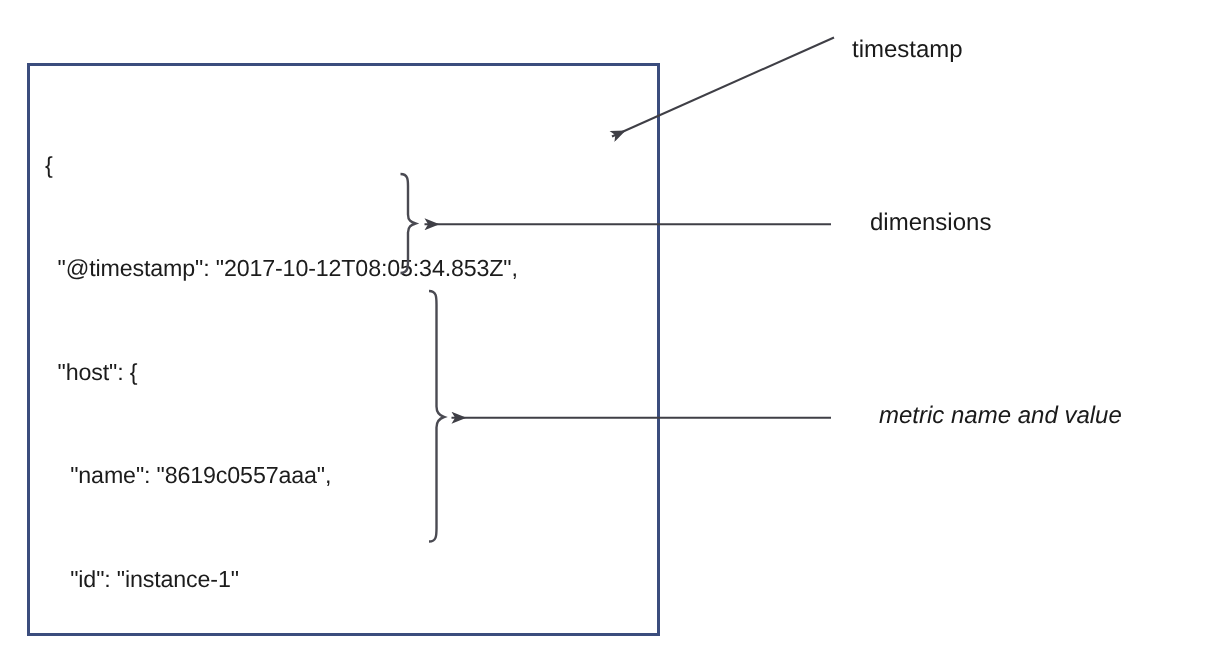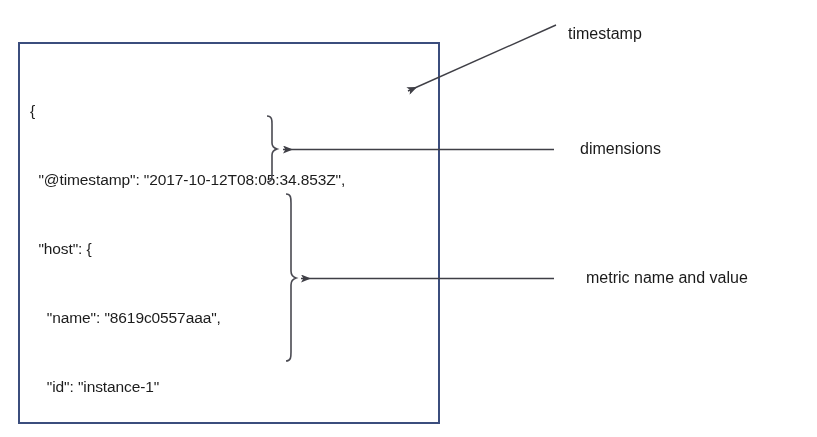--- a/index.html
+++ b/index.html
@@ -51,21 +51,21 @@
   
   .annot-label {
     position: absolute;
     font-family: "Liberation Sans", sans-serif;
     font-size: 16px;
     color: #1a1a1a;
     white-space: nowrap;
   }
   .lbl-timestamp { left: 568px; top: 25px; }
   .lbl-dimensions { left: 580px; top: 140px; }
-  .lbl-metric { left: 586px; top: 269px; }
+  .lbl-metric { left: 586px; top: 269px; font-style: italic; }
 
   
   #overlay {
     position: absolute;
     left: 0; top: 0;
     width: 817px;
     height: 437px;
     pointer-events: none;
   }
 </style>

